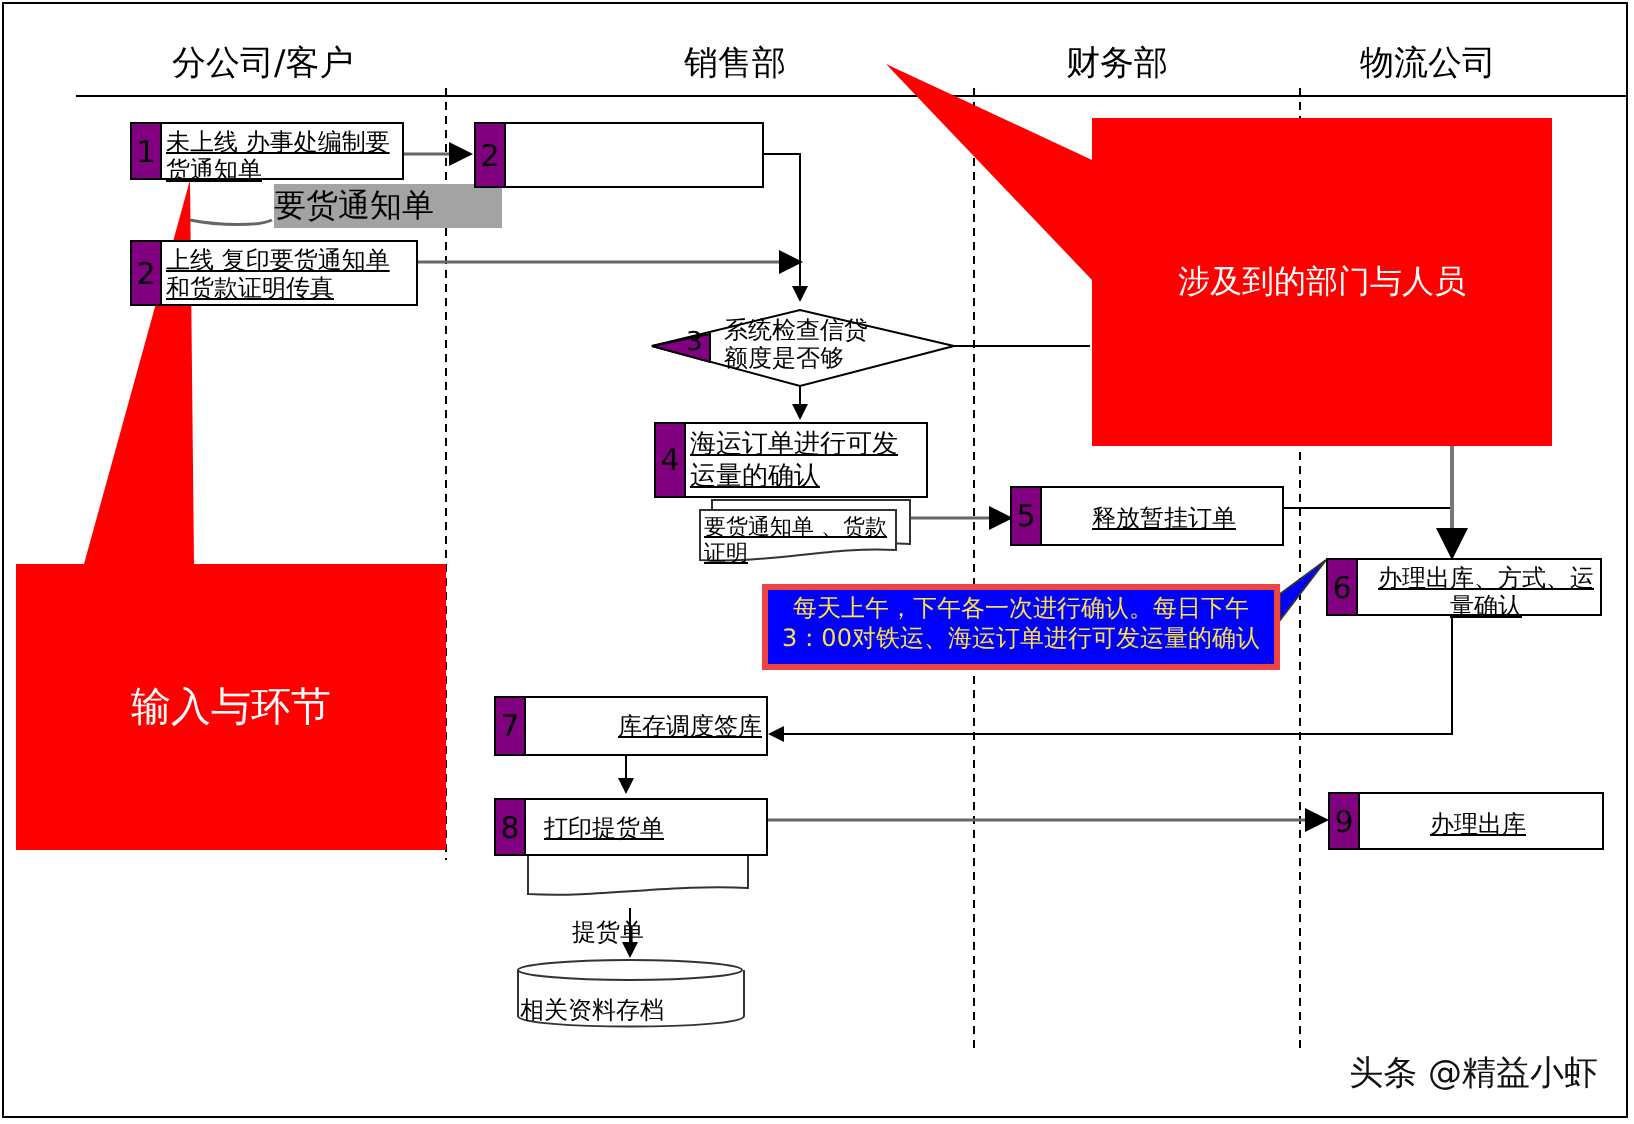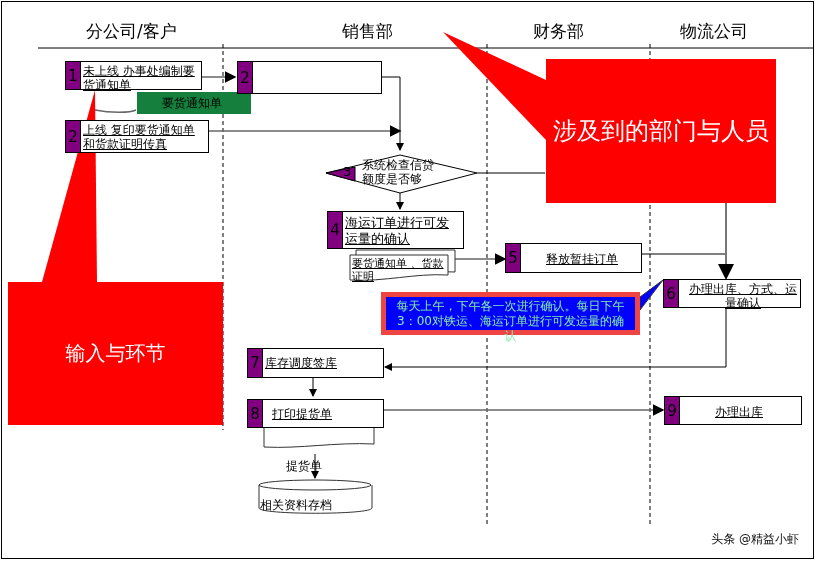--- a/index.html
+++ b/index.html
@@ -3,24 +3,24 @@
 <meta charset="utf-8">
 <style>
   html,body{margin:0;padding:0;background:#fff;}
   body{width:817px;height:562px;position:relative;overflow:hidden;font-family:"DejaVu Sans",sans-serif;}
   .frame{position:absolute;left:1px;top:1px;width:813px;height:558px;border:1.5px solid #000;box-sizing:border-box;}
   .lane-title{position:absolute;top:20px;font-size:17px;color:#000;white-space:nowrap;}
   .node{position:absolute;background:#fff;border:1px solid #000;box-sizing:border-box;font-size:12px;line-height:14px;}
   .num{position:absolute;left:0;top:0;bottom:0;width:14px;background:#800080;color:#000;font-size:15px;display:flex;align-items:center;justify-content:center;border-right:1px solid #000;}
   .ntext{position:absolute;left:17px;right:2px;top:2px;text-decoration:underline;}
   .callout-red{position:absolute;background:#ff0000;color:#fff;display:flex;align-items:center;justify-content:center;font-family:"DejaVu Serif",serif;}
-  .yellow-note{position:absolute;background:#15803d;font-size:12px;display:flex;align-items:center;padding-left:25px;box-sizing:border-box;}
-  .blue-note{position:absolute;background:#0000ff;color:#86efac;border:5px solid #ef4444;box-sizing:border-box;font-size:12px;line-height:15px;text-align:center;padding:2px 6px;}
+  .yellow-note{position:absolute;background:#a3a3a3;font-size:16px;display:flex;align-items:center;padding-left:0;box-sizing:border-box;}
+  .blue-note{position:absolute;background:#0000ff;color:#fde047;border:3px solid #ef4444;box-sizing:border-box;font-size:12px;line-height:15px;text-align:center;padding:2px 6px;}
   .doc{position:absolute;font-size:11px;}
-  .watermark{position:absolute;right:18px;bottom:14px;font-size:12px;color:#111;}
+  .watermark{position:absolute;right:18px;bottom:14px;font-size:17px;color:#111;}
   svg.lines{position:absolute;left:0;top:0;}
 </style>
 </head>
 <body>
 
 <div class="frame"></div>
 
 <svg class="lines" width="817" height="562">
   <defs>
     <marker id="arr" markerWidth="8" markerHeight="8" refX="7" refY="4" orient="auto">
@@ -89,33 +89,33 @@
 <div class="node" style="left:505px;top:243px;width:137px;height:30px;">
   <div class="num">5</div>
   <div class="ntext" style="left:40px;top:8px;">释放暂挂订单</div>
 </div>
 <div class="node" style="left:663px;top:279px;width:138px;height:29px;">
   <div class="num">6</div>
   <div class="ntext" style="left:24px;text-align:center;">办理出库、方式、运量确认</div>
 </div>
 <div class="node" style="left:247px;top:348px;width:137px;height:30px;">
   <div class="num">7</div>
-  <div class="ntext" style="top:7px;">库存调度签库</div>
+  <div class="ntext" style="top:7px;text-align:right;">库存调度签库</div>
 </div>
 <div class="node" style="left:247px;top:399px;width:137px;height:29px;">
   <div class="num">8</div>
   <div class="ntext" style="left:24px;top:7px;">打印提货单</div>
 </div>
 <div class="node" style="left:664px;top:396px;width:138px;height:29px;">
   <div class="num">9</div>
   <div class="ntext" style="left:14px;top:8px;text-align:center;">办理出库</div>
 </div>
 
 <div class="doc" style="left:352px;top:257px;width:95px;line-height:13px;text-decoration:underline;">要货通知单 、货款证明</div>
 <div class="doc" style="left:286px;top:430px;font-size:12px;margin-top:28px;">提货单</div>
 <div class="doc" style="left:260px;top:497px;font-size:12px;">相关资料存档</div>
 
 <div class="blue-note" style="left:381px;top:292px;width:259px;height:43px;">每天上午，下午各一次进行确认。每日下午3：00对铁运、海运订单进行可发运量的确认</div>
 
-<div class="callout-red" style="left:546px;top:59px;width:230px;height:144px;font-size:24px;">涉及到的部门与人员</div>
+<div class="callout-red" style="left:546px;top:59px;width:230px;height:164px;font-size:16px;">涉及到的部门与人员</div>
 <div class="callout-red" style="left:8px;top:282px;width:215px;height:143px;font-size:20px;">输入与环节</div>
 
 <div class="watermark">头条 @精益小虾</div>
 
 </body></html>

